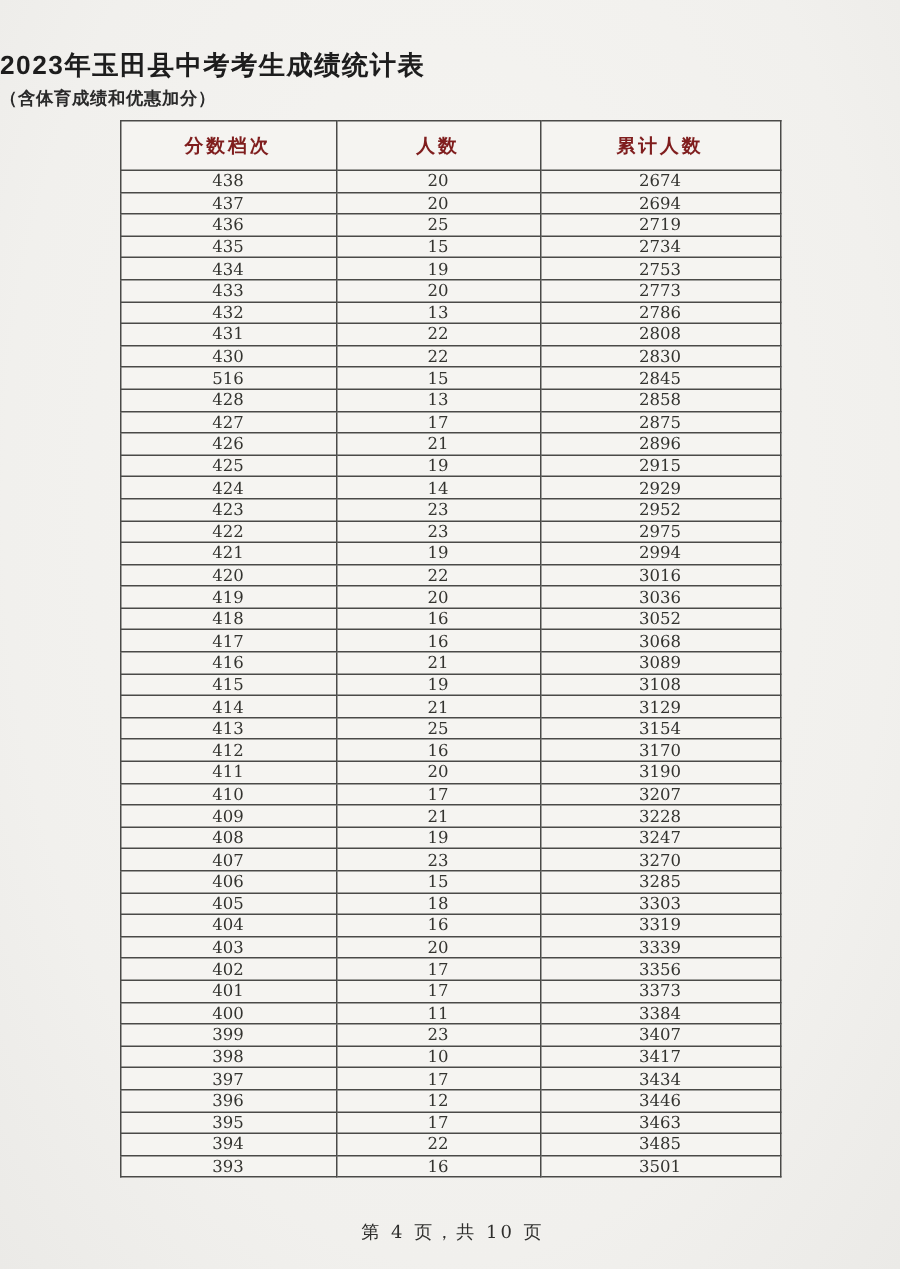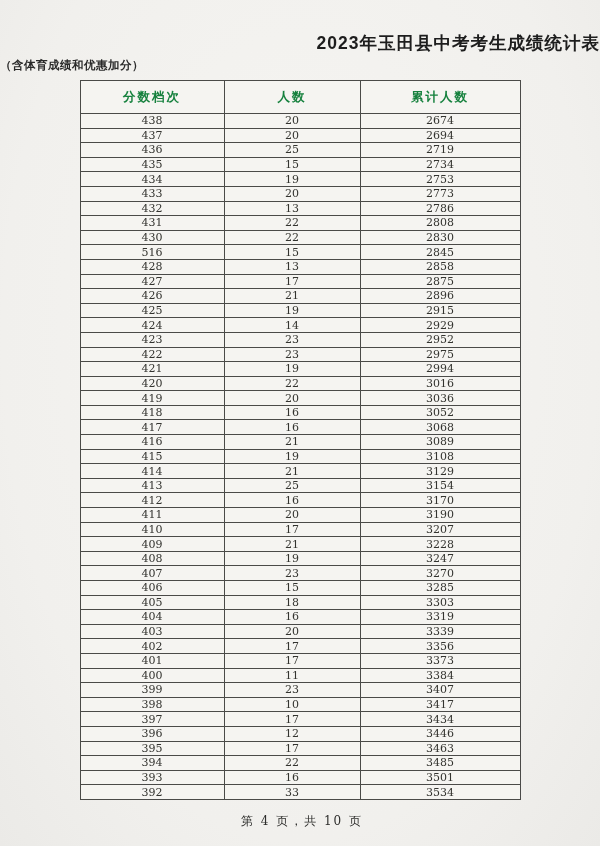--- a/index.html
+++ b/index.html
@@ -15,21 +15,21 @@
   .page {
     position: relative;
     width: 600px;
     height: 846px;
     background: radial-gradient(ellipse at 50% 40%, #f6f5f2 0%, #f1f0ed 70%, #ebeae7 100%);
     box-sizing: border-box;
   }
   .title {
     margin: 0;
     padding-top: 31px;
-    text-align: right;
+    text-align: left;
     font-size: 17.5px;
     font-weight: bold;
     letter-spacing: 1px;
     color: #1d1d1d;
     font-family: "Liberation Sans", sans-serif;
   }
   .subtitle {
     margin-top: 3px;
     font-size: 11.5px;
     font-weight: bold;
@@ -51,21 +51,21 @@
     border: 1px solid #4a4a48;
     text-align: center;
     vertical-align: middle;
     padding: 0;
   }
   table.score-table { border: 1.5px solid #3d3d3b; }
   table.score-table th {
     height: 32px;
     font-size: 12.5px;
     font-weight: bold;
-    color: #15803d;
+    color: #7f1d1d;
     letter-spacing: 2px;
     font-family: "Liberation Sans", sans-serif;
   }
   table.score-table td {
     height: 13.6px;
     font-size: 11px;
     line-height: 1;
     color: #33332f;
     font-family: "DejaVu Serif", "Liberation Serif", serif;
   }
@@ -325,22 +325,17 @@
         <tr>
           <td>394</td>
           <td>22</td>
           <td>3485</td>
         </tr>
         <tr>
           <td>393</td>
           <td>16</td>
           <td>3501</td>
         </tr>
-        <tr>
-          <td>392</td>
-          <td>33</td>
-          <td>3534</td>
-        </tr>
       </tbody>
   </table>
 
   <div class="footer">第 4 页，共 10 页</div>
 </div>
 
 </body></html>

